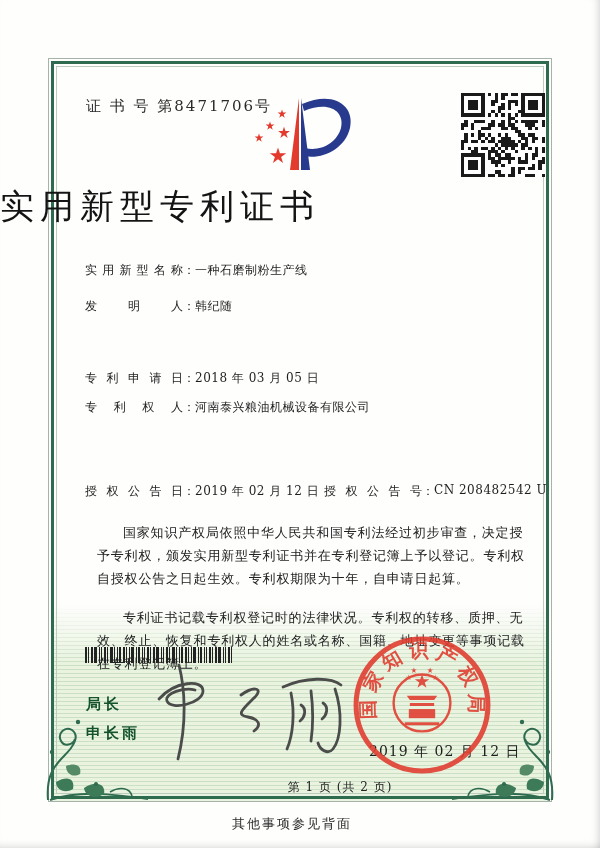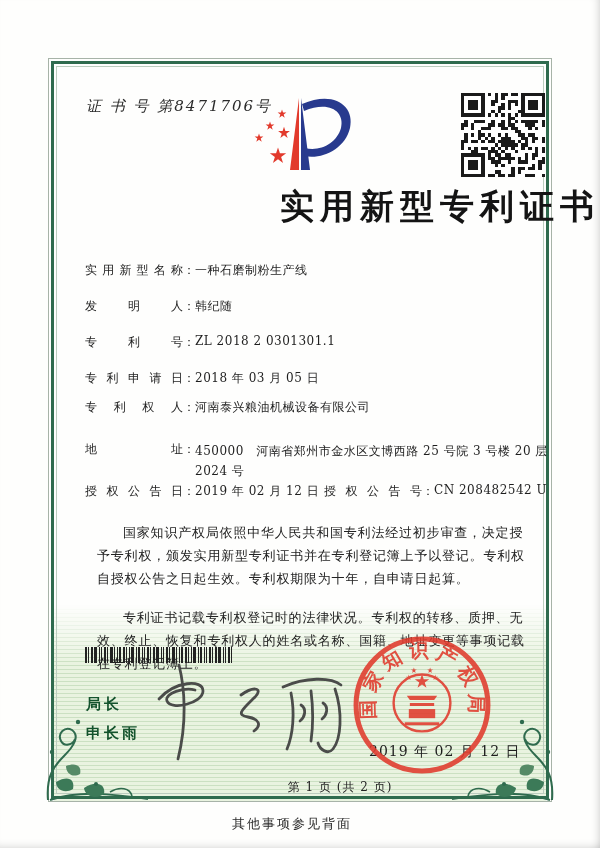--- a/index.html
+++ b/index.html
@@ -8,25 +8,25 @@
          box-shadow:inset -8px 0 10px -8px rgba(0,0,0,.22), inset 0 -8px 10px -8px rgba(0,0,0,.18);}
   .green-wash{position:absolute;left:54px;top:604px;width:492px;height:198px;z-index:0;
     background-color:#e9f3e0;
     background-image:repeating-linear-gradient(0deg, rgba(134,180,124,.30) 0 1px, rgba(134,180,124,0) 1px 4px);
     -webkit-mask-image:linear-gradient(180deg,transparent 0,#000 30%);
     mask-image:linear-gradient(180deg,transparent 0,#000 30%);}
   .frame{position:absolute;left:48px;top:58px;width:504px;height:744px;z-index:2;
          border:1px solid #a7b3a8;box-sizing:border-box;padding:2px;pointer-events:none;}
   .frame-in{width:100%;height:100%;box-sizing:border-box;border:3px solid #2f6b4e;}
   .frame-in2{position:absolute;left:7px;top:7px;right:7px;bottom:7px;border:1px solid #bccdbf;}
-  .cert-no{position:absolute;left:86px;top:97px;z-index:3;font-size:15px;letter-spacing:2px;color:#2a2a2a;font-style:italic;}
+  .cert-no{position:absolute;left:86px;top:97px;z-index:3;font-size:15px;letter-spacing:2px;color:#2a2a2a;}
   .logo{position:absolute;left:238px;top:86px;width:128px;height:88px;z-index:3;}
   .qr{position:absolute;left:461px;top:93px;width:84px;height:84px;z-index:3;background:#fff;}
-  .title{position:absolute;left:0;right:0;top:184px;z-index:3;text-align:right;
-         font-size:34px;font-weight:700;letter-spacing:6px;color:#141414;}
+  .title{position:absolute;left:0;right:0;top:184px;z-index:3;text-align:left;
+         font-size:34px;font-weight:400;letter-spacing:6px;color:#141414;}
   .row{position:absolute;left:85px;z-index:3;font-size:12px;color:#1e1e1e;white-space:nowrap;}
   .lab{display:inline-block;width:98px;text-align:justify;text-align-last:justify;vertical-align:top;}
   .colon{vertical-align:top;}
   .val{letter-spacing:.5px;vertical-align:top;}
   .val-wrap{display:inline-block;width:376px;white-space:normal;line-height:20px;letter-spacing:.5px;vertical-align:top;}
   .pair2{margin-left:1px;}
   .legal{position:absolute;left:81px;top:505px;width:462px;z-index:3;font-size:13px;line-height:23px;
          color:#222;letter-spacing:.8px;}
   .legal p{margin:16px;text-indent:2em;}
   .barcode{position:absolute;left:85px;top:647px;width:150px;height:16px;z-index:3;}
@@ -391,31 +391,25 @@
     </svg>
 
   <div class="title">实用新型专利证书</div>
 
   <div class="row" style="top:262px">
     <span class="lab">实用新型名称</span><span class="colon">：</span><span class="val">一种石磨制粉生产线</span>
   </div>
   <div class="row" style="top:298px">
     <span class="lab">发明人</span><span class="colon">：</span><span class="val">韩纪随</span>
   </div>
-  <div class="row" style="top:334px">
-    <span class="lab">专利号</span><span class="colon">：</span><span class="val">ZL 2018 2 0301301.1</span>
-  </div>
   <div class="row" style="top:370px">
     <span class="lab">专利申请日</span><span class="colon">：</span><span class="val">2018 年 03 月 05 日</span>
   </div>
   <div class="row" style="top:399px">
     <span class="lab">专利权人</span><span class="colon">：</span><span class="val">河南泰兴粮油机械设备有限公司</span>
-  </div>
-  <div class="row" style="top:441px">
-    <span class="lab">地址</span><span class="colon">：</span><span class="val-wrap">450000　河南省郑州市金水区文博西路 25 号院 3 号楼 20 层 2024 号</span>
   </div>
   <div class="row" style="top:483px">
     <span><span class="lab">授权公告日</span><span class="colon">：</span><span class="val">2019 年 02 月 12 日</span></span>
     <span class="pair2"><span class="lab">授权公告号</span><span class="colon">：</span><span class="val">CN 208482542 U</span></span>
   </div>
 
   <div class="legal">
     <p>国家知识产权局依照中华人民共和国专利法经过初步审查，决定授予专利权，颁发实用新型专利证书并在专利登记簿上予以登记。专利权自授权公告之日起生效。专利权期限为十年，自申请日起算。</p>
     <p>专利证书记载专利权登记时的法律状况。专利权的转移、质押、无效、终止、恢复和专利权人的姓名或名称、国籍、地址变更等事项记载在专利登记簿上。</p>
   </div>

